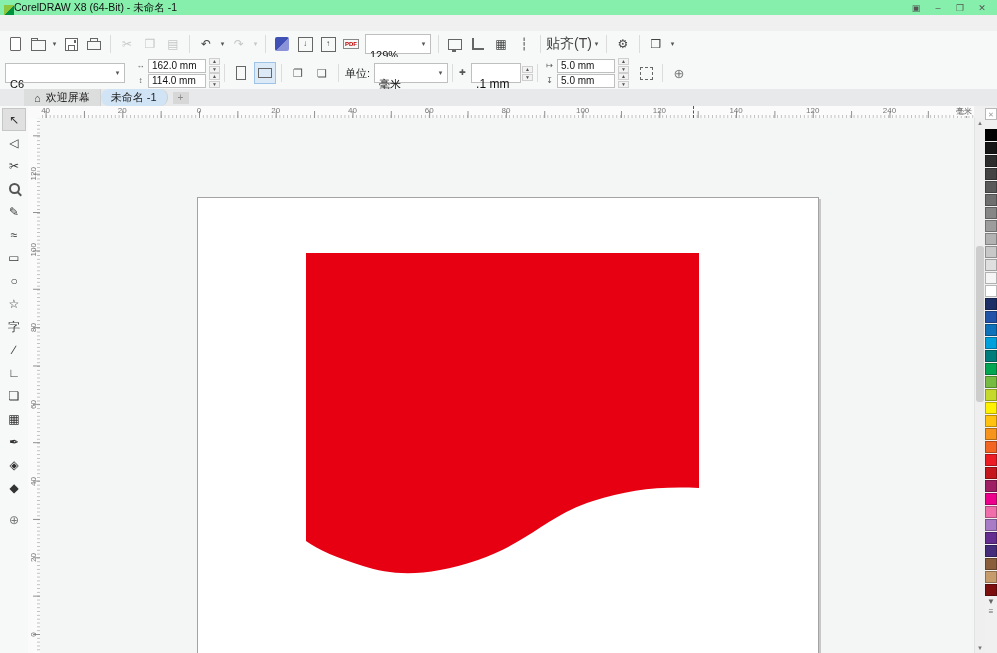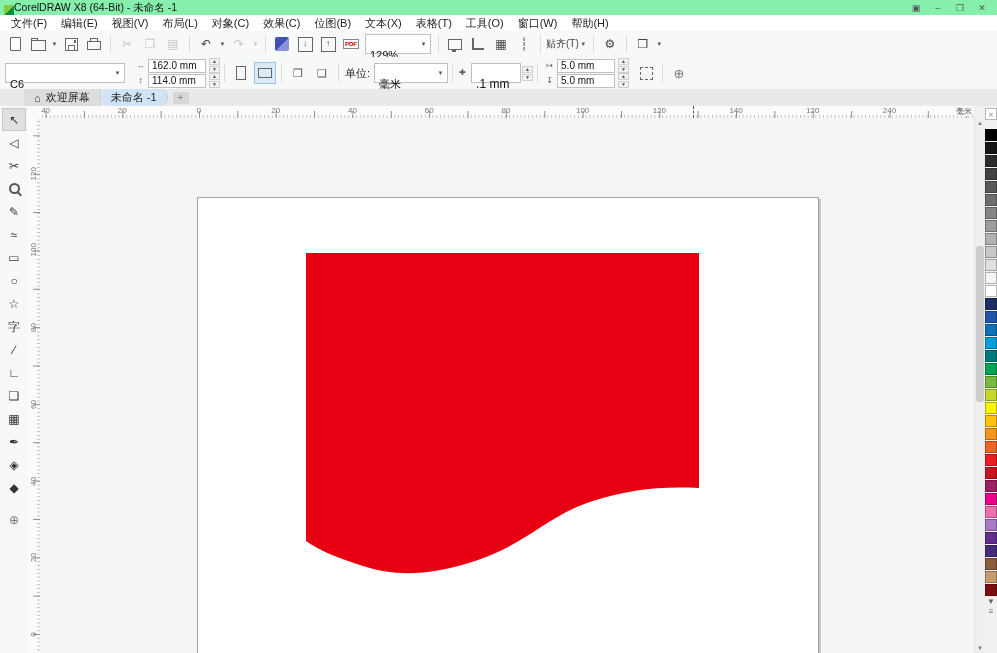--- a/index.html
+++ b/index.html
@@ -146,34 +146,20 @@
     <span class="corel-logo"></span>
     <span class="title-text">CorelDRAW X8 (64-Bit) - 未命名 -1</span>
     <div class="win-controls">
       <span class="win-btn">▣</span>
       <span class="win-btn">–</span>
       <span class="win-btn">❐</span>
       <span class="win-btn">✕</span>
     </div>
   </div>
 
-  <div class="menubar" id="menubar">
-      <span class="menu-item">文件(F)</span>
-      <span class="menu-item">编辑(E)</span>
-      <span class="menu-item">视图(V)</span>
-      <span class="menu-item">布局(L)</span>
-      <span class="menu-item">对象(C)</span>
-      <span class="menu-item">效果(C)</span>
-      <span class="menu-item">位图(B)</span>
-      <span class="menu-item">文本(X)</span>
-      <span class="menu-item">表格(T)</span>
-      <span class="menu-item">工具(O)</span>
-      <span class="menu-item">窗口(W)</span>
-      <span class="menu-item">帮助(H)</span>
-    </div>
 
   <div class="toolbar">
     <div class="tbtn">
         <span class="i-doc"></span>
       </div>
     <div class="tbtn">
         <span class="i-folder"></span>
       </div>
     <span class="dd">▾</span>
     <div class="tbtn">
@@ -226,21 +212,21 @@
         <span class="i-lruler"></span>
       </div>
     <div class="tbtn">
         <span>▦</span>
       </div>
     <div class="tbtn">
         <span>┆</span>
       </div>
     <div class="sep"></div>
     <div class="tbtn">
-      <span style="font-size:10px;">贴齐(T)</span>
+      <span style="font-size:14px;">贴齐(T)</span>
       <span class="dd">▾</span>
     </div>
     <div class="sep"></div>
     <div class="tbtn">
         <span>⚙</span>
       </div>
     <div class="sep"></div>
     <div class="tbtn">
         <span>❒</span>
       </div>

